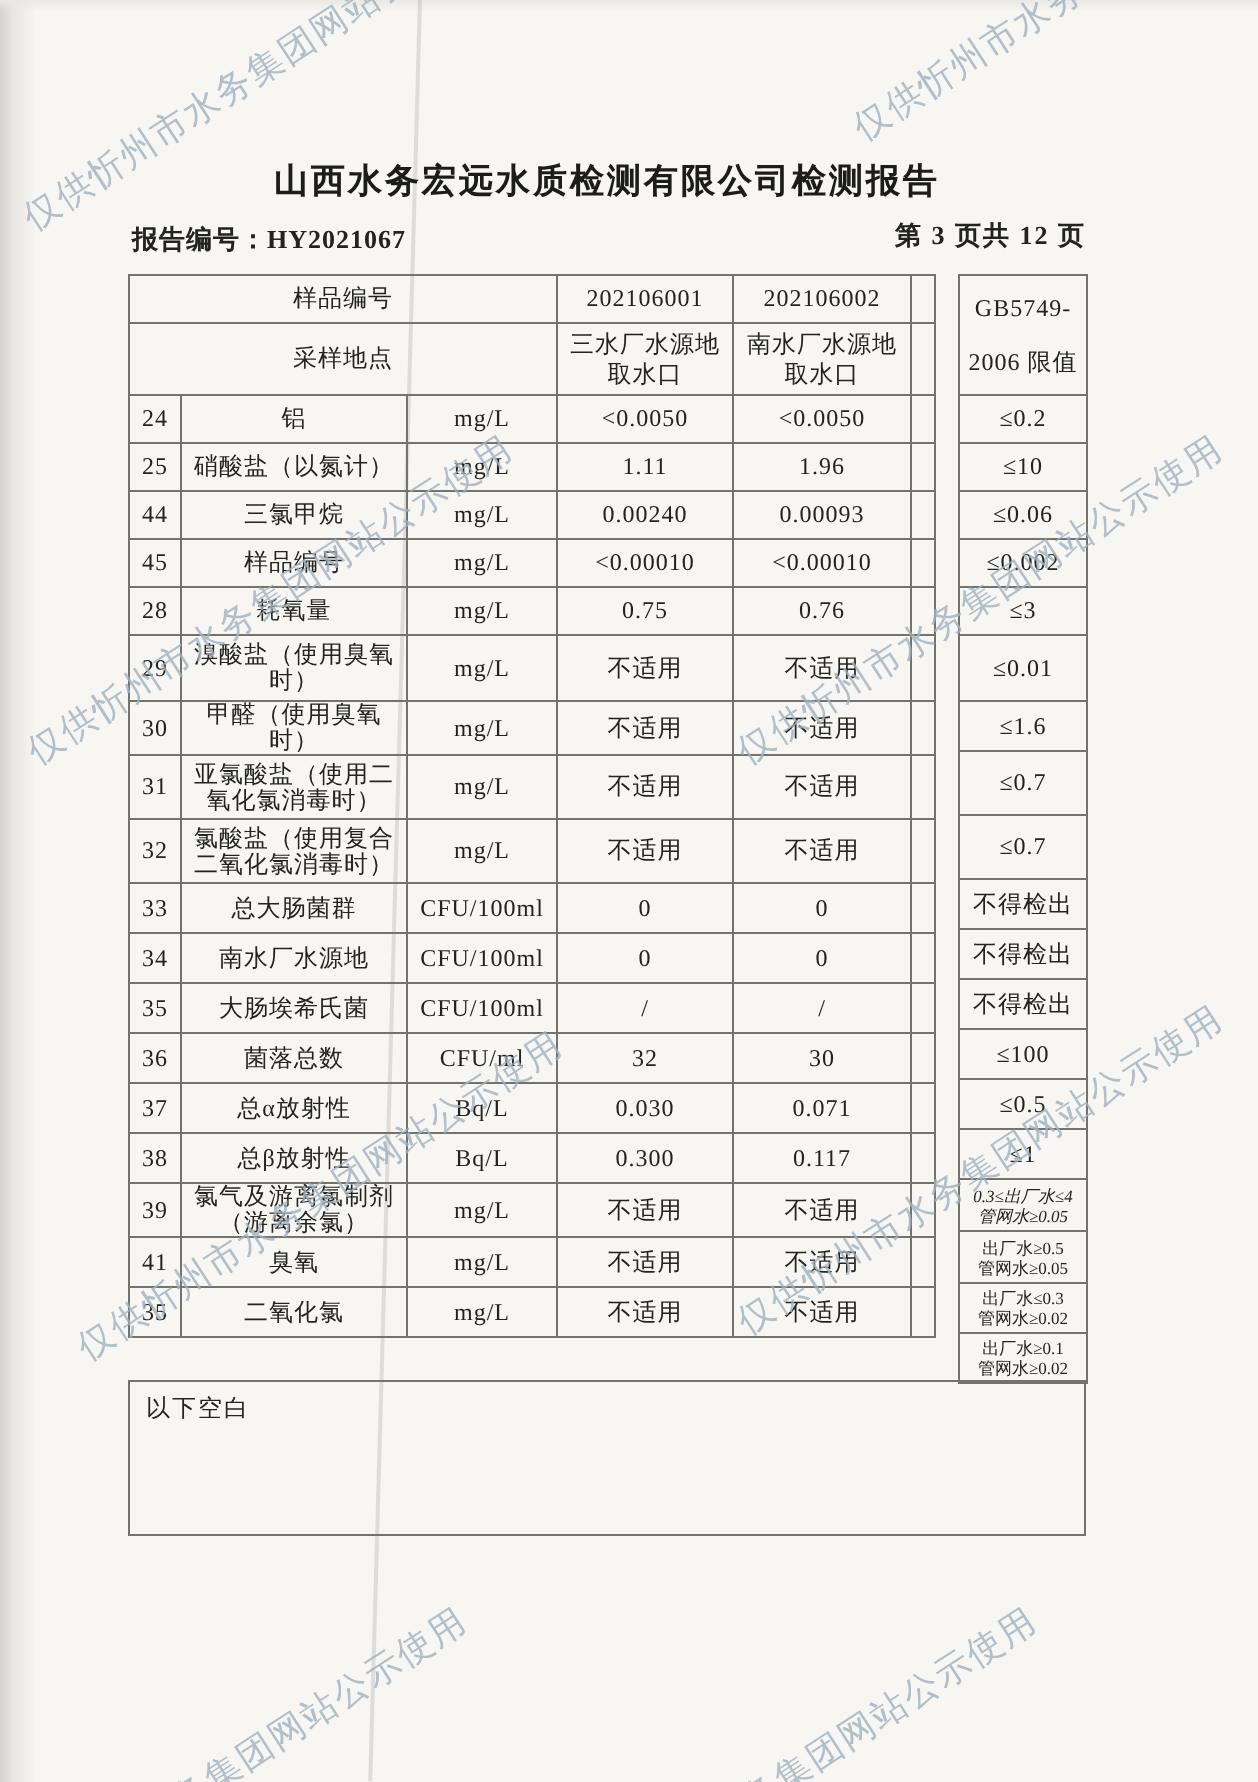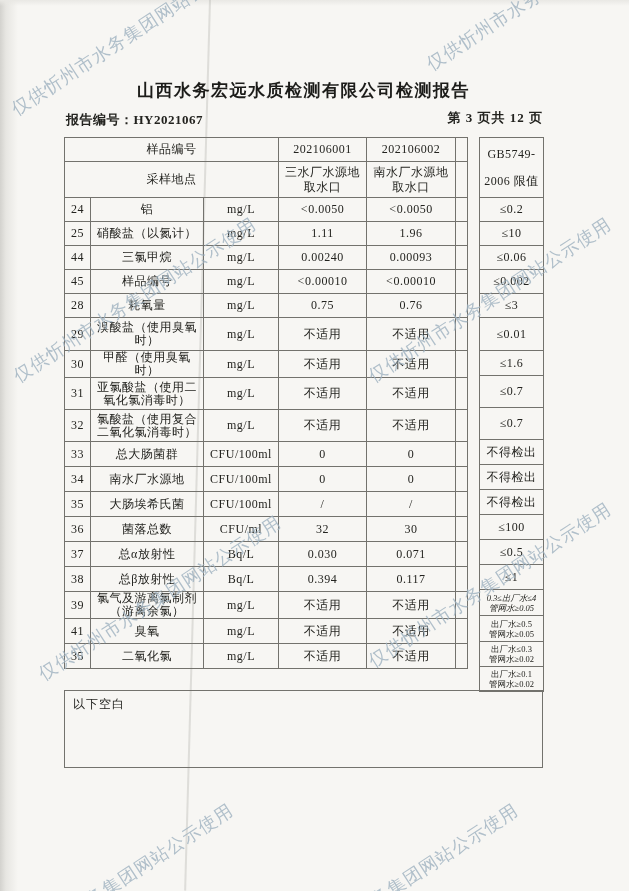--- a/index.html
+++ b/index.html
@@ -209,21 +209,21 @@
           <td class="name">总α放射性</td>
           <td class="unit">Bq/L</td>
           <td class="v">0.030</td>
           <td class="v">0.071</td>
           <td class="spacer"></td>
         </tr>
         <tr style="height: 25px;">
           <td class="no">38</td>
           <td class="name">总β放射性</td>
           <td class="unit">Bq/L</td>
-          <td class="v">0.394</td>
+          <td class="v">0.300</td>
           <td class="v">0.117</td>
           <td class="spacer"></td>
         </tr>
         <tr style="height: 26px;">
           <td class="no">39</td>
           <td class="name">氯气及游离氯制剂（游离余氯）</td>
           <td class="unit">mg/L</td>
           <td class="v">不适用</td>
           <td class="v">不适用</td>
           <td class="spacer"></td>

